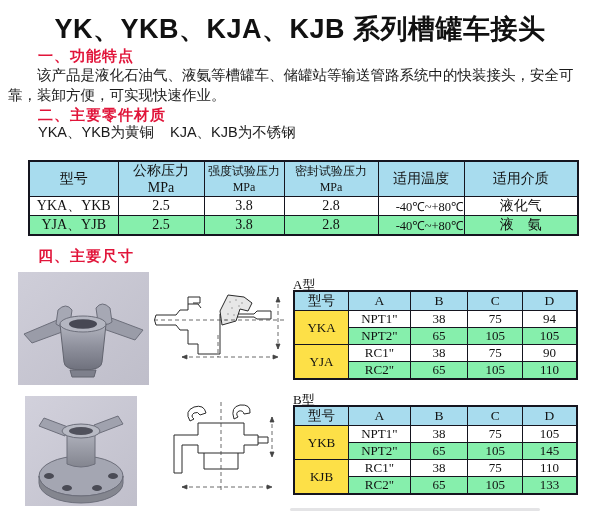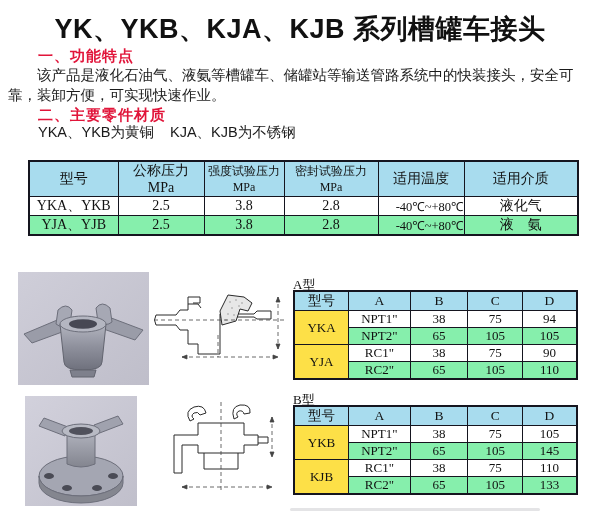--- a/index.html
+++ b/index.html
@@ -91,20 +91,21 @@
         <td>YJA、YJB</td>
         <td>2.5</td>
         <td>3.8</td>
         <td>2.8</td>
         <td class="temp">-40℃~+80℃</td>
         <td>液　氨</td>
       </tr>
     </tbody>
   </table>
 
+  <div class="sec-heading" style="top:247px;">四、主要尺寸</div>
 
   <svg class="imgbox" style="left:18px; top:272px;" width="131" height="113" viewBox="0 0 131 113">
     <defs>
       <linearGradient id="pbgA" x1="0" y1="0" x2="1" y2="1">
         <stop offset="0" stop-color="#cfced9"></stop>
           <stop offset="1" stop-color="#bfbeca"></stop>
       </linearGradient>
       <linearGradient id="metA" x1="0" y1="0" x2="0" y2="1">
         <stop offset="0" stop-color="#b3b5c0"></stop>
           <stop offset="0.5" stop-color="#8e909c"></stop>

